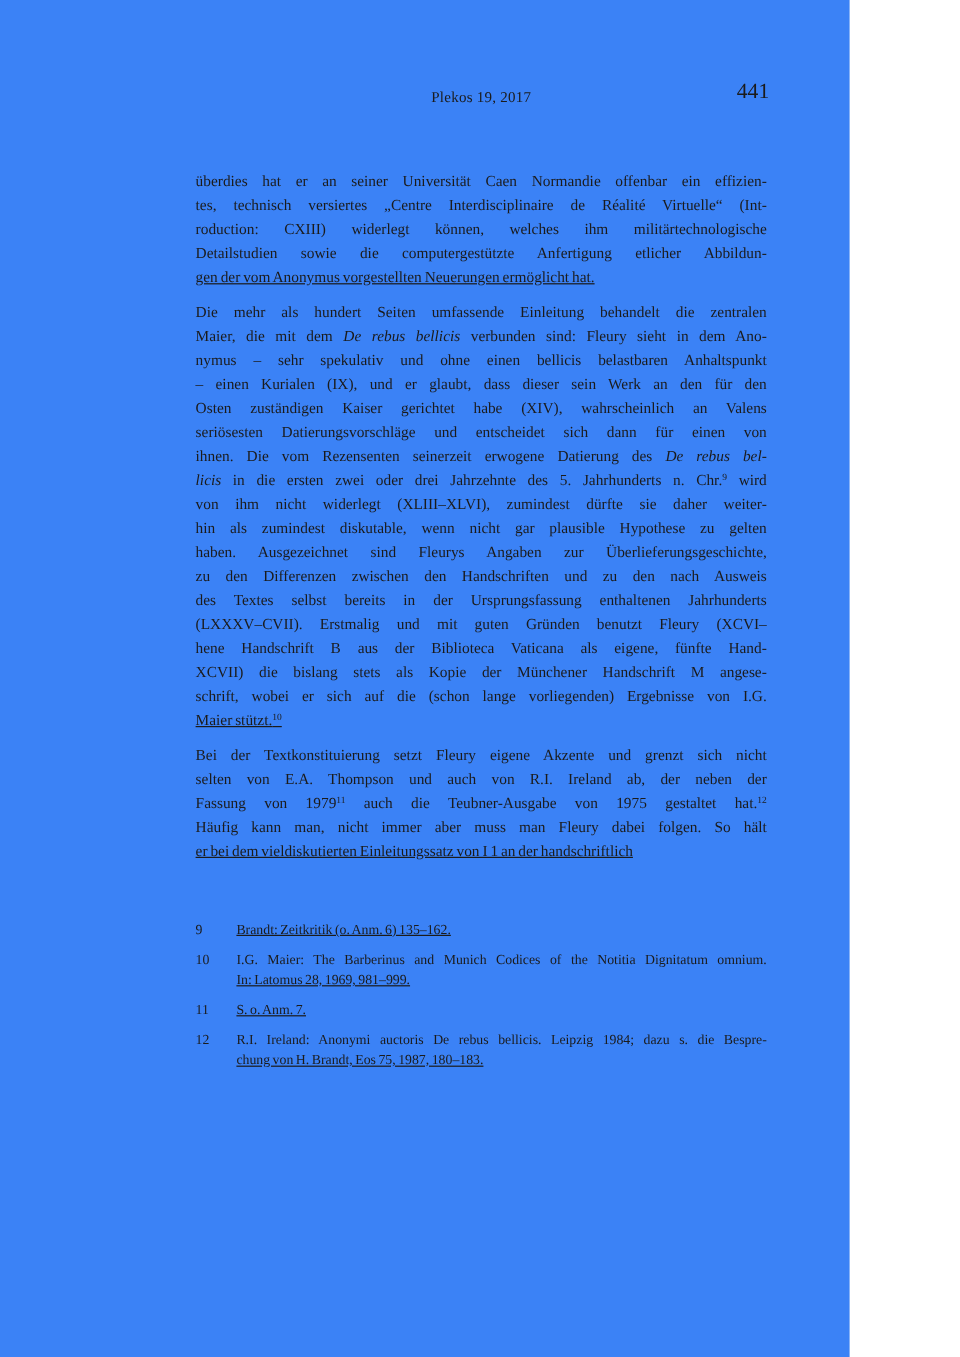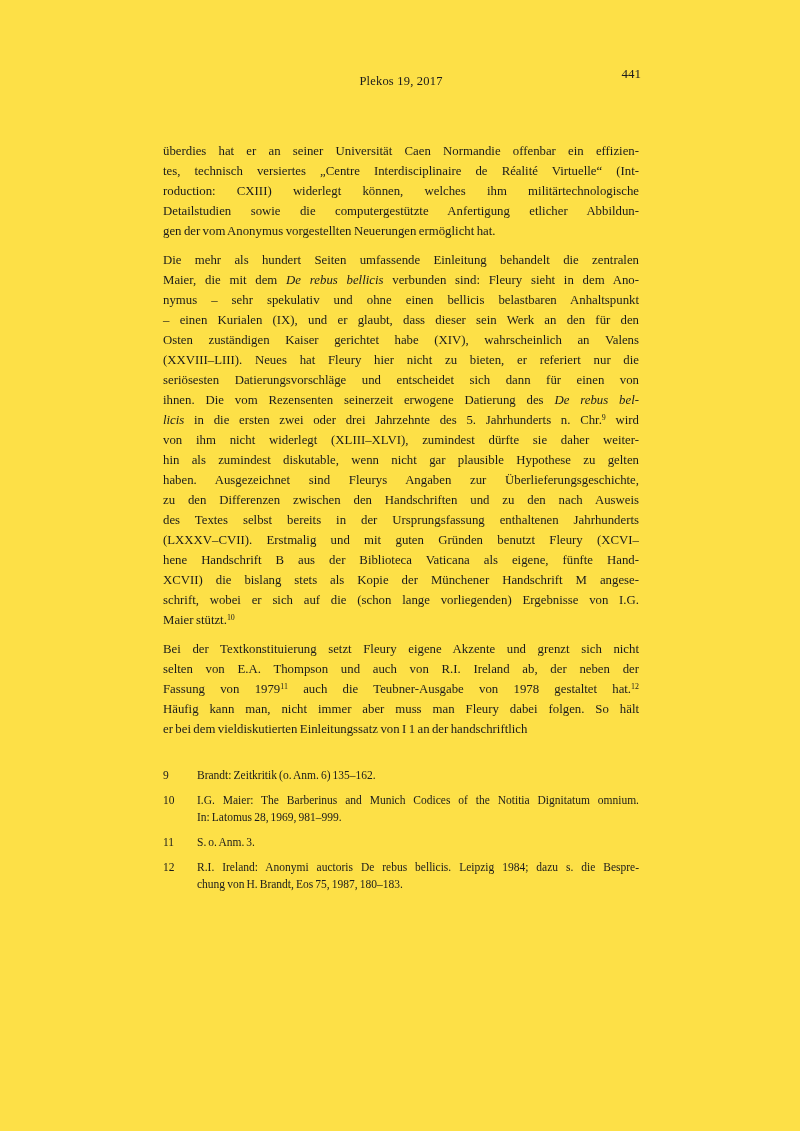--- a/index.html
+++ b/index.html
@@ -1,53 +1,53 @@
 <!DOCTYPE html>
 <html><head>
 <meta charset="utf-8">
 <style>
   html, body { margin: 0; padding: 0; background: #ffffff; }
   .page {
     position: relative;
-    width: 800px;
+    width: 708px;
     height: 1131px;
-    background: #fde047;
+    background: #3b82f6;
     color: #1b1b1b;
     font-family: "Liberation Serif", "DejaVu Serif", serif;
     overflow: hidden;
   }
   .header {
     position: absolute;
     top: 74px;
     left: 163px;
     width: 476px;
     font-size: 12.5px;
   }
   .journal { text-align: center; letter-spacing: 0.2px; }
   .pagenum {
     position: absolute;
     right: -2px;
     top: -8px;
-    font-size: 13px;
+    font-size: 18px;
   }
   .body-text {
     position: absolute;
     top: 141px;
     left: 163px;
     width: 476px;
     font-size: 12.8px;
     line-height: 20px;
   }
   .para + .para { margin-top: 9px; }
   .line {
     text-align: justify;
     text-align-last: justify;
     word-spacing: -0.8px;
   }
-  .line.last { text-align-last: left; }
+  .line.last { text-align-last: left; text-decoration: underline; }
   .it { font-style: italic; }
   sup {
     font-size: 0.62em;
     vertical-align: baseline;
     position: relative;
     top: -0.55em;
     line-height: 0;
   }
   .footnotes {
     position: absolute;
@@ -77,39 +77,38 @@
         <div class="line"><span>roduction: CXIII) widerlegt können, welches ihm militärtechnologische</span></div>
         <div class="line"><span>Detailstudien sowie die computergestützte Anfertigung etlicher Abbildun-</span></div>
         <div class="line last"><span>gen der vom Anonymus vorgestellten Neuerungen ermöglicht hat.</span></div>
       </div>
       <div class="para">
         <div class="line"><span>Die mehr als hundert Seiten umfassende Einleitung behandelt die zentralen</span></div>
         <div class="line"><span>Maier, die mit dem </span><span class="it">De rebus bellicis</span><span> verbunden sind: Fleury sieht in dem Ano-</span></div>
         <div class="line"><span>nymus – sehr spekulativ und ohne einen bellicis belastbaren Anhaltspunkt</span></div>
         <div class="line"><span>– einen Kurialen (IX), und er glaubt, dass dieser sein Werk an den für den</span></div>
         <div class="line"><span>Osten zuständigen Kaiser gerichtet habe (XIV), wahrscheinlich an Valens</span></div>
-        <div class="line"><span>(XXVIII–LIII). Neues hat Fleury hier nicht zu bieten, er referiert nur die</span></div>
         <div class="line"><span>seriösesten Datierungsvorschläge und entscheidet sich dann für einen von</span></div>
         <div class="line"><span>ihnen. Die vom Rezensenten seinerzeit erwogene Datierung des </span><span class="it">De rebus bel-</span></div>
         <div class="line"><span class="it">licis</span><span> in die ersten zwei oder drei Jahrzehnte des 5. Jahrhunderts n. Chr.</span><sup>9</sup><span> wird</span></div>
         <div class="line"><span>von ihm nicht widerlegt (XLIII–XLVI), zumindest dürfte sie daher weiter-</span></div>
         <div class="line"><span>hin als zumindest diskutable, wenn nicht gar plausible Hypothese zu gelten</span></div>
         <div class="line"><span>haben. Ausgezeichnet sind Fleurys Angaben zur Überlieferungsgeschichte,</span></div>
         <div class="line"><span>zu den Differenzen zwischen den Handschriften und zu den nach Ausweis</span></div>
         <div class="line"><span>des Textes selbst bereits in der Ursprungsfassung enthaltenen Jahrhunderts</span></div>
         <div class="line"><span>(LXXXV–CVII). Erstmalig und mit guten Gründen benutzt Fleury (XCVI–</span></div>
         <div class="line"><span>hene Handschrift B aus der Biblioteca Vaticana als eigene, fünfte Hand-</span></div>
         <div class="line"><span>XCVII) die bislang stets als Kopie der Münchener Handschrift M angese-</span></div>
         <div class="line"><span>schrift, wobei er sich auf die (schon lange vorliegenden) Ergebnisse von I.G.</span></div>
         <div class="line last"><span>Maier stützt.</span><sup>10</sup></div>
       </div>
       <div class="para">
         <div class="line"><span>Bei der Textkonstituierung setzt Fleury eigene Akzente und grenzt sich nicht</span></div>
         <div class="line"><span>selten von E.A. Thompson und auch von R.I. Ireland ab, der neben der</span></div>
-        <div class="line"><span>Fassung von 1979</span><sup>11</sup><span> auch die Teubner-Ausgabe von 1978 gestaltet hat.</span><sup>12</sup></div>
+        <div class="line"><span>Fassung von 1979</span><sup>11</sup><span> auch die Teubner-Ausgabe von 1975 gestaltet hat.</span><sup>12</sup></div>
         <div class="line"><span>Häufig kann man, nicht immer aber muss man Fleury dabei folgen. So hält</span></div>
         <div class="line last"><span>er bei dem vieldiskutierten Einleitungssatz von I 1 an der handschriftlich</span></div>
       </div>
     </div>
   <div class="footnotes">
       <div class="footnote">
         <div class="fn-num">9</div>
         <div class="fn-body">
           <div class="line last"><span>Brandt: Zeitkritik (o. Anm. 6) 135–162.</span></div>
         </div>
@@ -117,21 +116,21 @@
       <div class="footnote">
         <div class="fn-num">10</div>
         <div class="fn-body">
           <div class="line"><span>I.G. Maier: The Barberinus and Munich Codices of the Notitia Dignitatum omnium.</span></div>
           <div class="line last"><span>In: Latomus 28, 1969, 981–999.</span></div>
         </div>
       </div>
       <div class="footnote">
         <div class="fn-num">11</div>
         <div class="fn-body">
-          <div class="line last"><span>S. o. Anm. 3.</span></div>
+          <div class="line last"><span>S. o. Anm. 7.</span></div>
         </div>
       </div>
       <div class="footnote">
         <div class="fn-num">12</div>
         <div class="fn-body">
           <div class="line"><span>R.I. Ireland: Anonymi auctoris De rebus bellicis. Leipzig 1984; dazu s. die Bespre-</span></div>
           <div class="line last"><span>chung von H. Brandt, Eos 75, 1987, 180–183.</span></div>
         </div>
       </div>
     </div>

